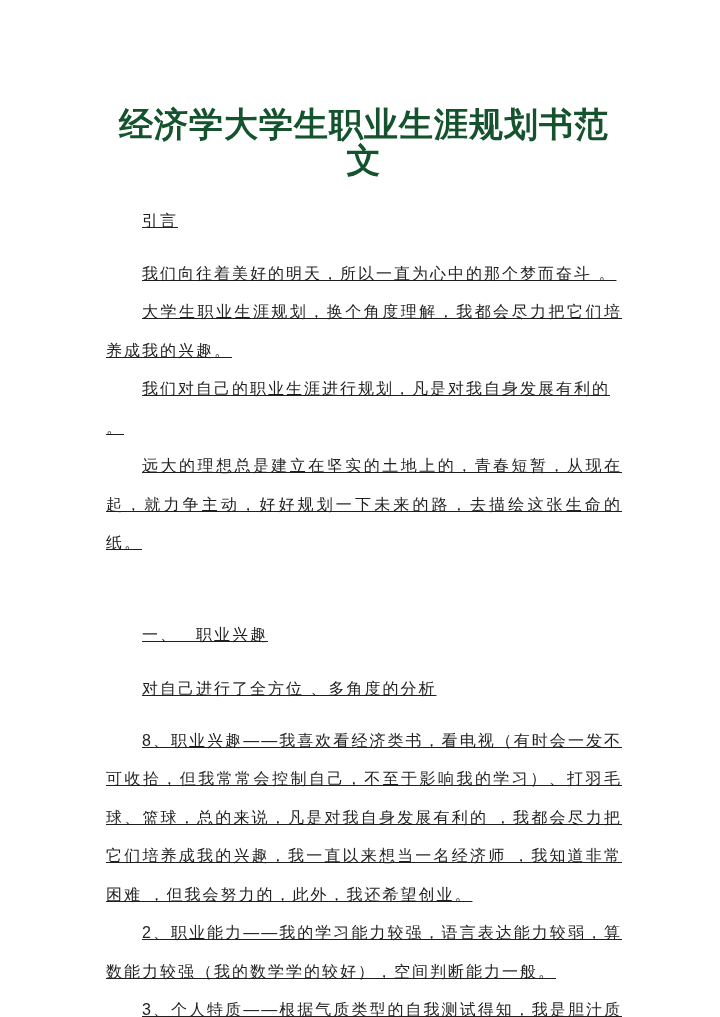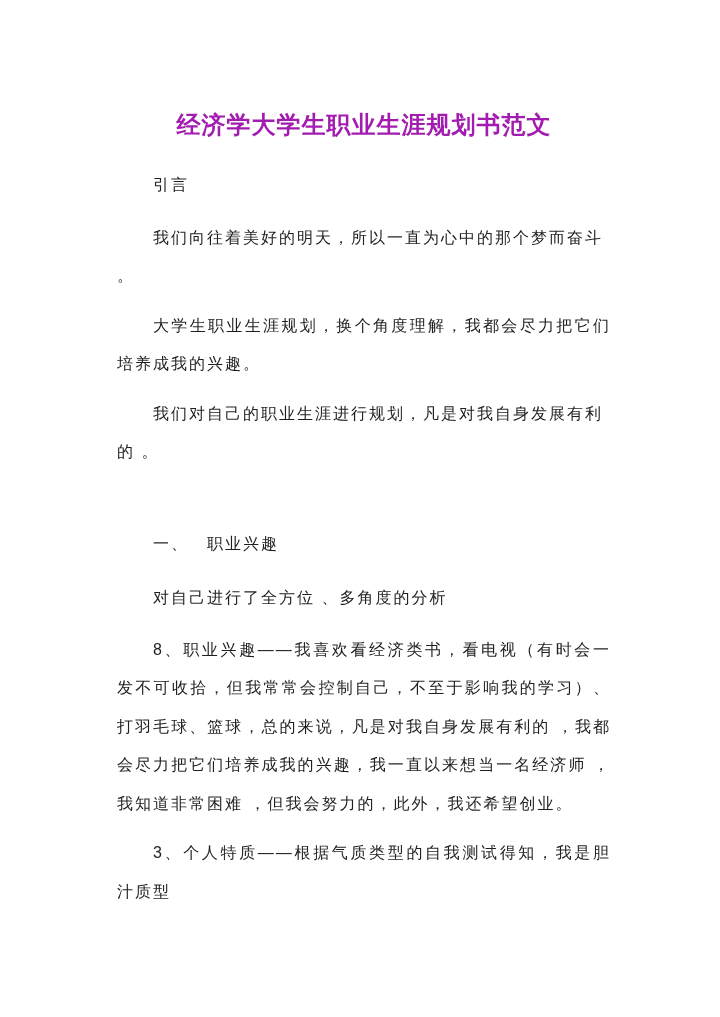--- a/index.html
+++ b/index.html
@@ -19,33 +19,34 @@
     padding: 107px 98px 0 106px;
     font-family: "Liberation Sans", sans-serif;
     font-size: 16px;
     line-height: 38.5px;
     letter-spacing: 2px;
     color: #1f1f1f;
   }
   .title {
     font-family: "Liberation Serif", serif;
     font-weight: bold;
-    font-size: 24px;
+    font-size: 34px;
     line-height: 36px;
     letter-spacing: 1px;
     text-align: center;
     text-indent: 0;
-    color: #a21caf;
+    color: #14532d;
     margin: 0;
   }
   .para {
-    margin: 11px;
+    margin: 0;
     text-indent: 36px;
     text-align: justify;
     text-justify: inter-character;
+    text-decoration: underline;
   }
   .single-line {
     text-align: left;
   }
   .intro-heading   { margin-top: 23px; margin-bottom: 14px; }
   .section-heading { margin-top: 53px; }
   .section-sub     { margin-top: 16px; }
   .item-first      { margin-top: 13px; }
 </style>
 </head>
@@ -57,24 +58,26 @@
     <h1 class="title">经济学大学生职业生涯规划书范文</h1>
 
     <p class="para single-line intro-heading">引言</p>
 
     <p class="para single-line">我们向往着美好的明天，所以一直为心中的那个梦而奋斗 。</p>
 
     <p class="para">大学生职业生涯规划，换个角度理解，我都会尽力把它们培养成我的兴趣。</p>
 
     <p class="para single-line">我们对自己的职业生涯进行规划，凡是对我自身发展有利的 。</p>
 
+    <p class="para">远大的理想总是建立在坚实的土地上的，青春短暂，从现在起，就力争主动，好好规划一下未来的路，去描绘这张生命的纸。</p>
 
     <p class="para single-line section-heading">一、　职业兴趣</p>
 
     <p class="para single-line section-sub">对自己进行了全方位 、多角度的分析</p>
 
     <p class="para item-first">8、职业兴趣——我喜欢看经济类书，看电视（有时会一发不可收拾，但我常常会控制自己，不至于影响我的学习）、打羽毛球、篮球，总的来说，凡是对我自身发展有利的 ，我都会尽力把它们培养成我的兴趣，我一直以来想当一名经济师 ，我知道非常困难 ，但我会努力的，此外，我还希望创业。</p>
 
+    <p class="para">2、职业能力——我的学习能力较强，语言表达能力较弱，算数能力较强（我的数学学的较好），空间判断能力一般。</p>
 
     <p class="para">3、个人特质——根据气质类型的自我测试得知，我是胆汁质型</p>
 
   </div>
 </div>
 
 </body></html>

